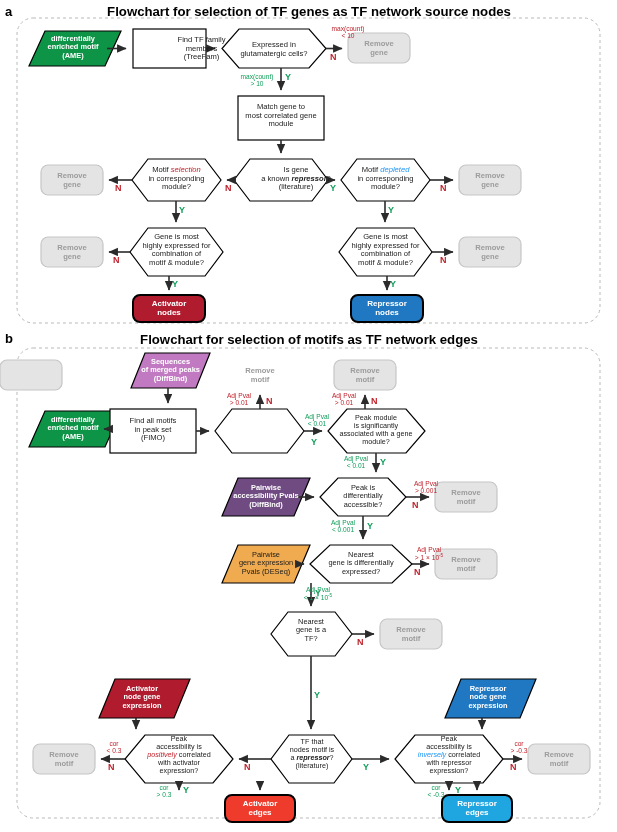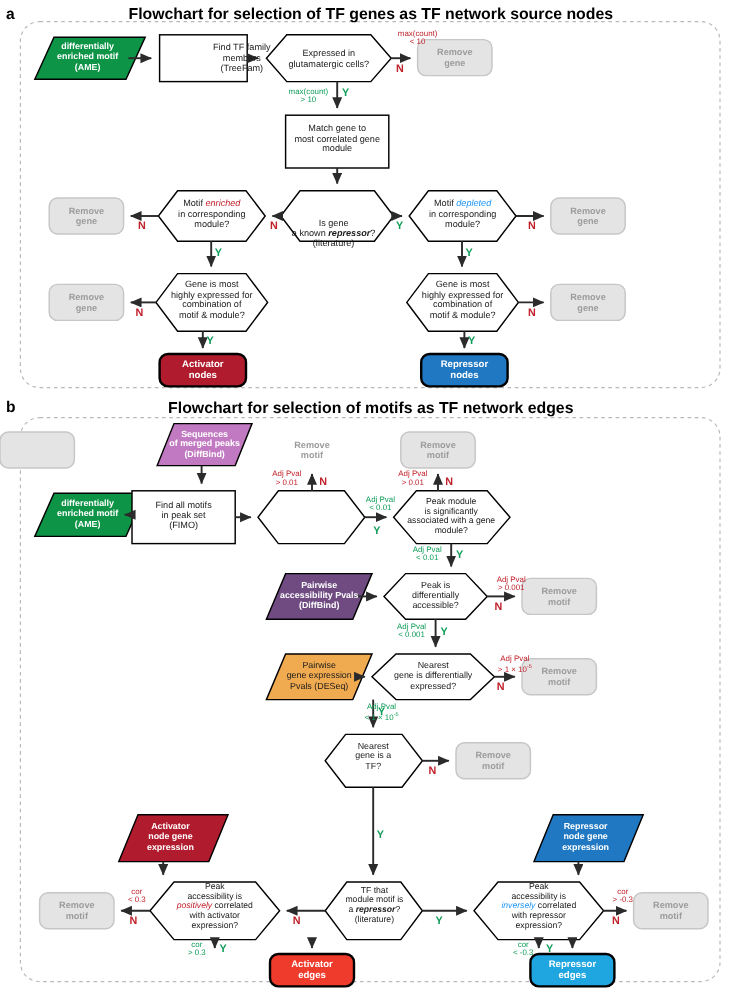--- a/index.html
+++ b/index.html
@@ -182,27 +182,27 @@
   </div>
   <div class="nlabel grey" style="left:349px;top:40px;width:60px;font-size:7.6px;">
     <div>Remove</div>
       <div>gene</div>
   </div>
   <div class="nlabel dark" style="left:239px;top:103px;width:84px;font-size:7.6px;">
     <div>Match gene to</div>
       <div>most correlated gene</div>
       <div>module</div>
   </div>
-  <div class="nlabel dark" style="left:232px;top:166px;width:92px;font-size:7.6px;margin-top:16px;">
+  <div class="nlabel dark" style="left:250px;top:166px;width:92px;font-size:7.6px;">
     <div>Is gene</div>
       <div>a known <span class="bold ital">repressor</span>?</div>
       <div>(literature)</div>
   </div>
   <div class="nlabel dark" style="left:133px;top:166px;width:87px;font-size:7.6px;">
-    <div>Motif <span class="red ital">enriched</span></div>
+    <div>Motif <span class="red ital">selection</span></div>
       <div>in corresponding</div>
       <div>module?</div>
   </div>
   <div class="nlabel dark" style="left:342px;top:166px;width:87px;font-size:7.6px;">
     <div>Motif <span class="blue ital">depleted</span></div>
       <div>in corresponding</div>
       <div>module?</div>
   </div>
   <div class="nlabel grey" style="left:42px;top:172px;width:60px;font-size:7.6px;">
     <div>Remove</div>
@@ -336,21 +336,21 @@
       <div>node gene</div>
       <div>expression</div>
   </div>
   <div class="nlabel white" style="left:448px;top:685px;width:80px;font-size:7.4px;">
     <div>Repressor</div>
       <div>node gene</div>
       <div>expression</div>
   </div>
   <div class="nlabel dark" style="left:276px;top:738px;width:72px;font-size:7.2px;">
     <div>TF that</div>
-      <div>module motif is</div>
+      <div>nodes motif is</div>
       <div>a <span class="bold ital">repressor</span>?</div>
       <div>(literature)</div>
   </div>
   <div class="nlabel dark" style="left:127px;top:735px;width:104px;font-size:7.2px;">
     <div>Peak</div>
       <div>accessibility is</div>
       <div><span class="red ital">positively</span> correlated</div>
       <div>with activator</div>
       <div>expression?</div>
   </div>

